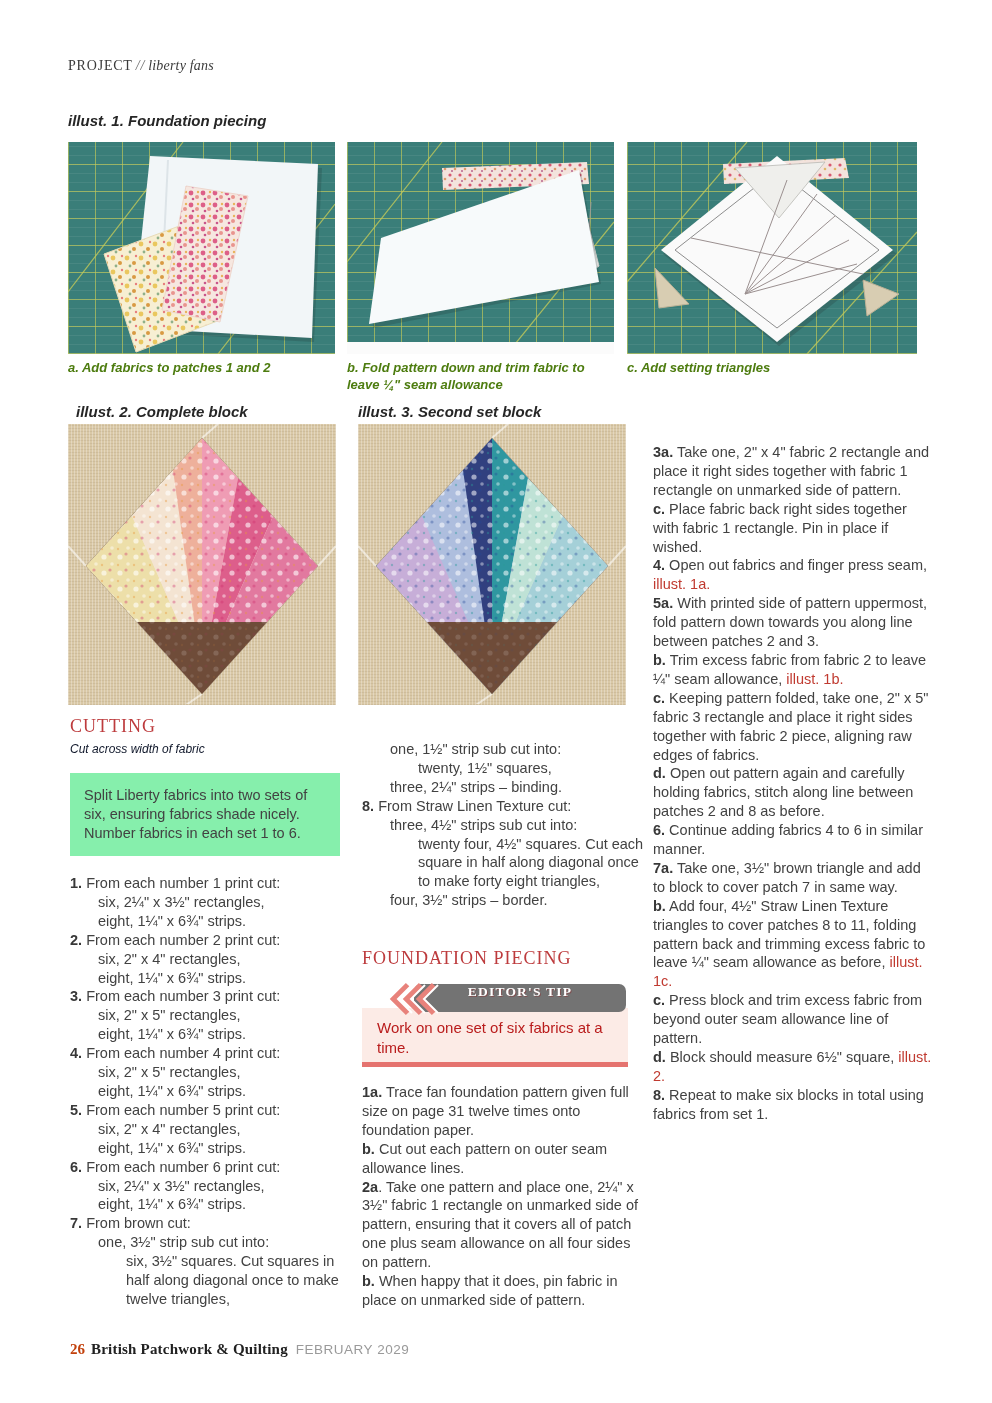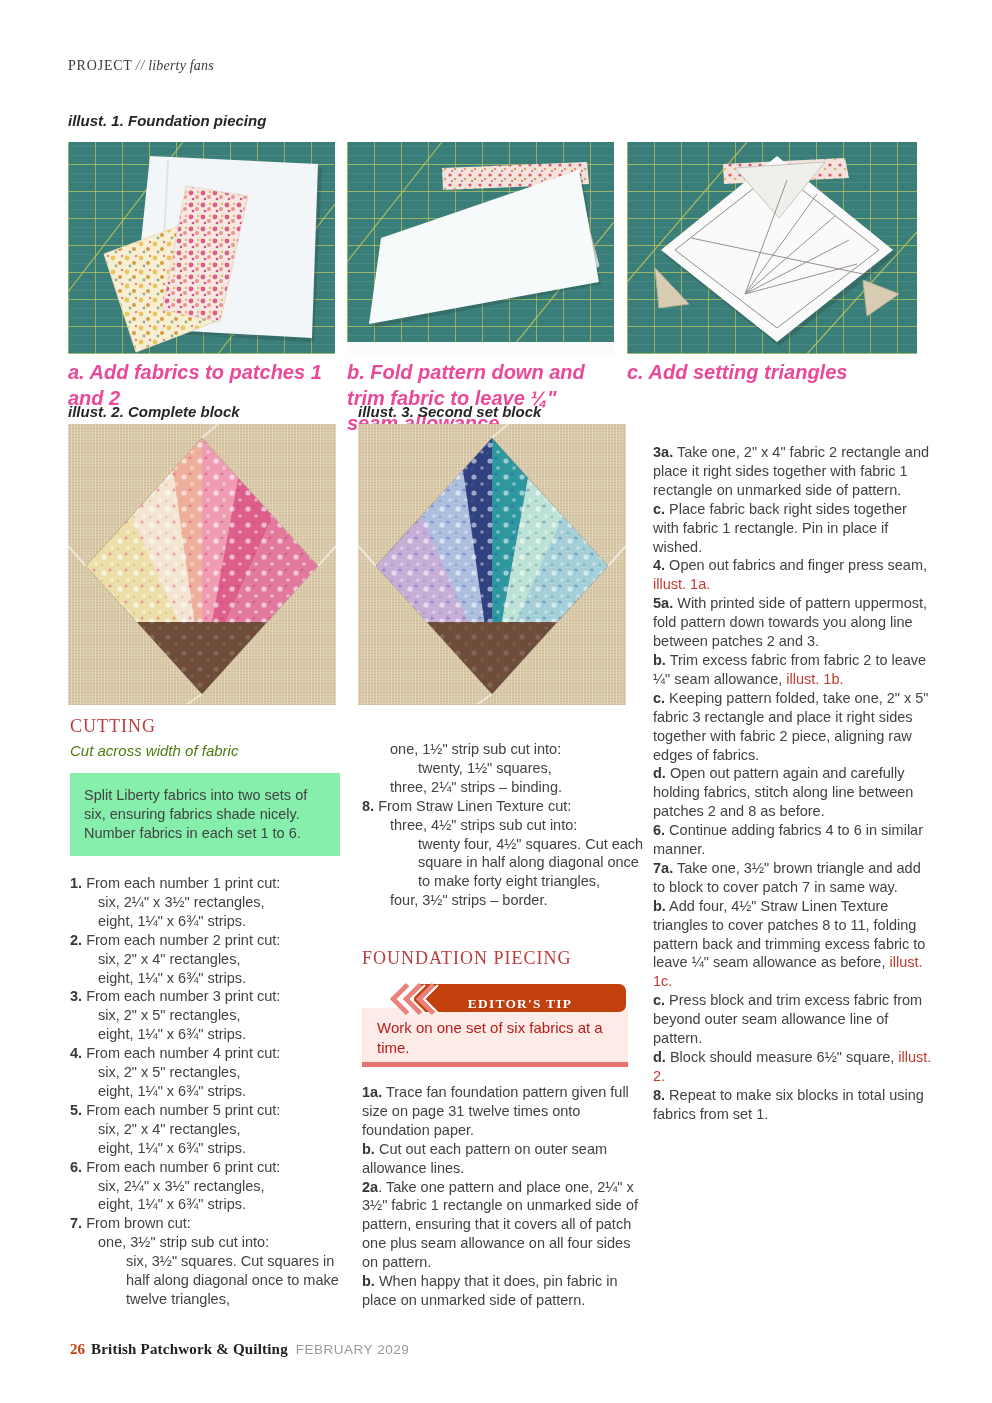--- a/index.html
+++ b/index.html
@@ -9,58 +9,58 @@
     font-family:"Liberation Sans","DejaVu Sans",sans-serif;
     color:#404040;
   }
   .abs{position:absolute;}
   
   .kicker{font-family:"Liberation Serif","DejaVu Serif",serif;font-size:14px;letter-spacing:.8px;color:#3a3a3a;}
   .kicker .slash{color:#6a6a6a;font-style:italic;margin:0 3px;}
   .kicker .ktitle{font-style:italic;letter-spacing:.2px;}
   
   .illabel{font-size:15px;font-weight:700;font-style:italic;color:#262626;}
-  .caption{font-size:20px;font-weight:700;font-style:italic;color:#ec4899;line-height:1.28;}
+  .caption{font-size:13px;font-weight:700;font-style:italic;color:#4d7c0f;line-height:1.28;}
   
   .photo{position:absolute;overflow:hidden;background:#3a7e79;}
   .mat{
     position:absolute;inset:0;
     background-color:#3a7e79;
     background-image:
       repeating-linear-gradient(0deg, rgba(197,203,88,.65) 0 1px, transparent 1px 27px),
       repeating-linear-gradient(90deg, rgba(197,203,88,.65) 0 1px, transparent 1px 27px),
       repeating-linear-gradient(0deg, rgba(255,255,255,.07) 0 1px, transparent 1px 9px);
   }
   .photo svg{position:absolute;inset:0;}
   .linen{position:absolute;overflow:hidden;
     background-color:#d9c8a6;
     background-image:
       repeating-linear-gradient(90deg, rgba(255,255,255,.28) 0 1px, transparent 1px 3px),
       repeating-linear-gradient(0deg, rgba(150,128,92,.16) 0 1px, transparent 1px 3px);
   }
   .linen svg{position:absolute;inset:0;}
   
   .sechead{font-family:"Liberation Serif","DejaVu Serif",serif;font-size:18px;letter-spacing:1px;color:#bd3b3d;}
-  .subhead{font-size:15px;font-style:italic;color:#4d7c0f;}
+  .subhead{font-size:12px;font-style:italic;color:#0f172a;}
   
   .notebox{background:#86efac;padding:13px 14px;font-size:14.5px;line-height:1.32;color:#424242;}
   
   .coltext{font-size:14.5px;line-height:18.9px;color:#424242;}
   .b{font-weight:700;color:#383838;}
   .red{color:#c03a30;}
   .cutline.ind0{padding-left:17px;text-indent:-17px;}
   .cutline.ind1{padding-left:28px;}
   .cutline.ind2{padding-left:56px;}
   .para{margin:0;}
   
   .tipwrap{position:absolute;}
   .tipbox{position:absolute;left:0;right:0;top:24px;background:#fcebe6;height:54px;}
   .tipbar{position:absolute;left:0;right:0;top:78px;height:5px;background:#e5736f;}
-  .tipbanner{position:absolute;left:52px;top:0;width:212px;height:28px;background:#c2410c;border-radius:7px;
-    display:flex;align-items:flex-end;justify-content:center;}
+  .tipbanner{position:absolute;left:52px;top:0;width:212px;height:28px;background:#737373;border-radius:7px;
+    display:flex;align-items:flex-start;justify-content:center;}
   .tipbanner span{font-family:"Liberation Serif","DejaVu Serif",serif;font-weight:700;font-size:13.5px;
     letter-spacing:1.2px;color:#ffffff;text-shadow:1px 1px 0 rgba(140,40,40,.45);}
   .tiptext{position:absolute;left:15px;top:34px;right:10px;font-size:15px;line-height:1.3;color:#b91c1c;}
   .chev{position:absolute;left:26px;top:-3px;}
   
   .footer{font-size:15px;}
   .footer .pnum{font-family:"Liberation Serif","DejaVu Serif",serif;font-weight:700;color:#c2410c;}
   .footer .mag{font-family:"Liberation Serif","DejaVu Serif",serif;font-weight:700;color:#212121;margin-left:6px;letter-spacing:.2px;}
   .footer .issue{font-size:13.5px;color:#9a9a9a;margin-left:8px;letter-spacing:.5px;}
 </style>
@@ -153,21 +153,21 @@
         <line x1="118" y1="152" x2="230" y2="122"></line>
         <line x1="64" y1="96" x2="236" y2="132"></line>
       </g>
     </svg>
   </div>
 
   <div class="abs caption" style="left:68px;top:360px;width:267px;">a. Add fabrics to patches 1 and 2</div>
   <div class="abs caption" style="left:347px;top:360px;width:255px;">b. Fold pattern down and trim fabric to leave ¼" seam allowance</div>
   <div class="abs caption" style="left:627px;top:360px;width:290px;">c. Add setting triangles</div>
 
-  <div class="abs illabel" style="left:68px;top:403px;text-align:center;">illust. 2. Complete block</div>
+  <div class="abs illabel" style="left:76px;top:403px;text-align:center;">illust. 2. Complete block</div>
   <div class="abs illabel" style="left:358px;top:403px;">illust. 3. Second set block</div>
 
   <div class="linen" style="left:68px;top:424px;width:268px;height:281px;">
     <svg viewBox="0 0 268 280">
       <defs>
         <pattern id="florP" width="16" height="16" patternUnits="userSpaceOnUse">
           <circle cx="4" cy="5" r="2.6" fill="rgba(255,255,255,.65)"></circle>
           <circle cx="12" cy="12" r="1.8" fill="rgba(255,255,255,.5)"></circle>
           <circle cx="10" cy="2" r="1.6" fill="rgba(205,40,105,.4)"></circle>
           <circle cx="2" cy="13" r="1.2" fill="rgba(230,150,60,.45)"></circle>

